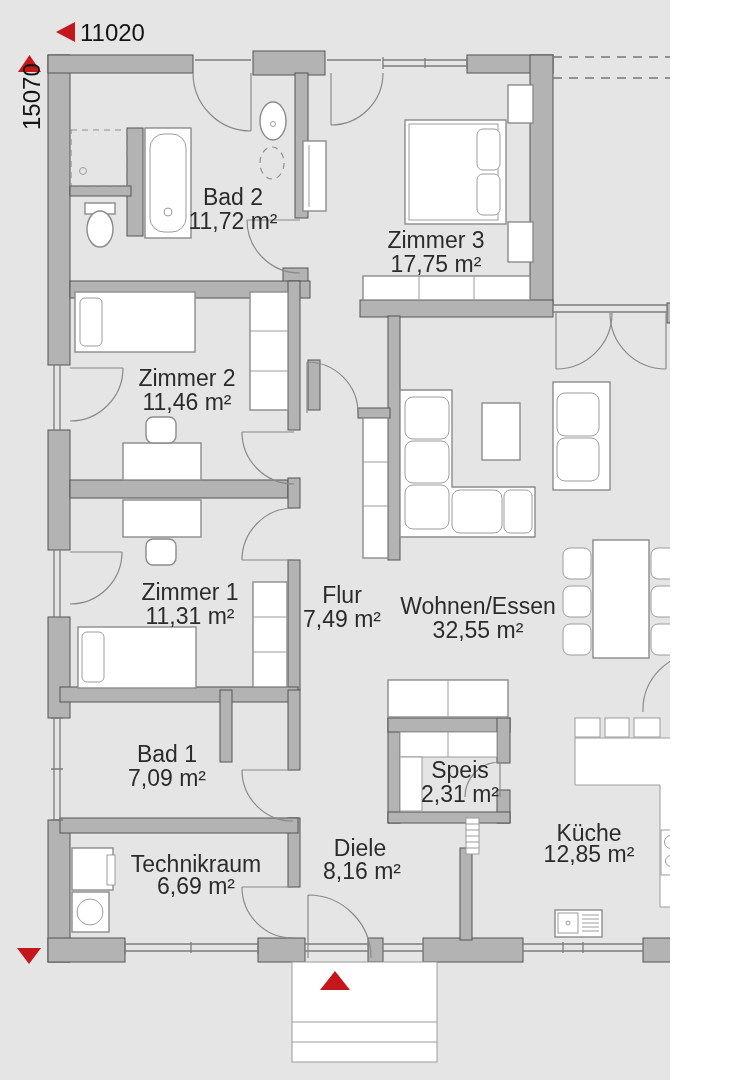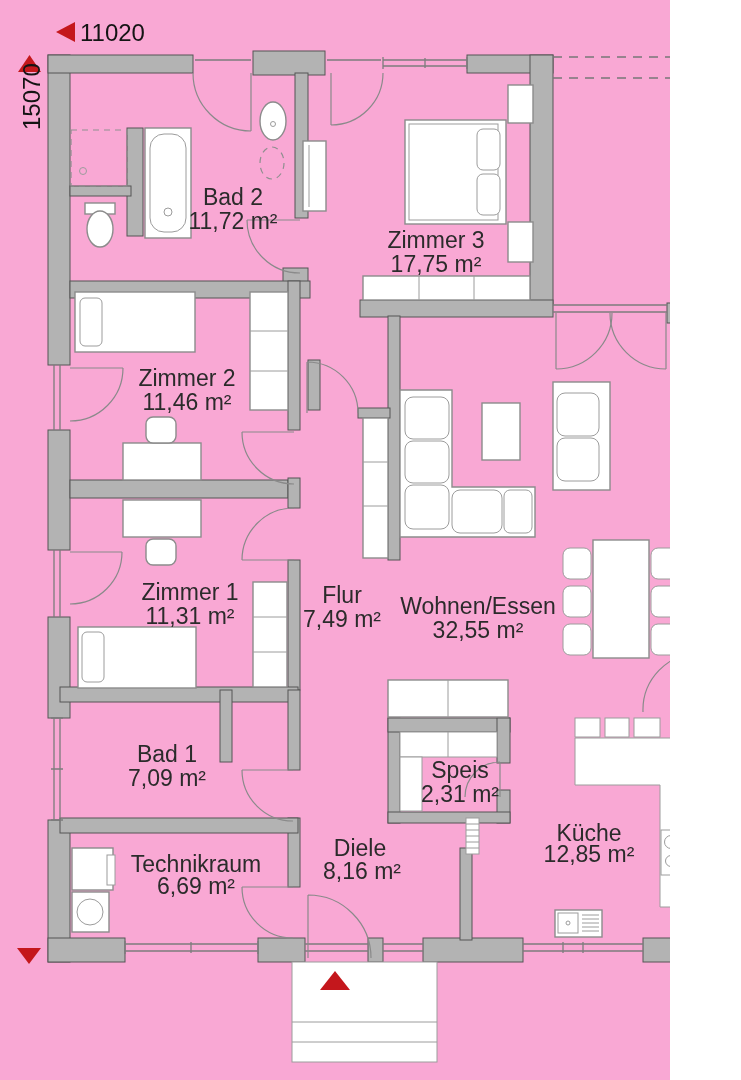--- a/index.html
+++ b/index.html
@@ -1,17 +1,17 @@
 <!DOCTYPE html>
 <html><head>
 <meta charset="utf-8">
 <title>Grundriss</title>
 <style>
   html,body{margin:0;padding:0;background:#fff;}
-  .canvas{width:670px;height:1080px;position:relative;background:#f9a8d4;overflow:hidden;}
+  .canvas{width:670px;height:1080px;position:relative;background:#e5e5e5;overflow:hidden;}
   svg{display:block;}
   .wall{fill:#b3b3b3;stroke:#555;stroke-width:1;}
   .col{fill:#b3b3b3;stroke:#3f3f3f;stroke-width:1.4;}
   .winline{stroke:#7c7c7c;stroke-width:1.3;fill:none;}
   .door{fill:none;stroke:#8a8a8a;stroke-width:1.2;}
   .furn{fill:#fff;stroke:#8c8c8c;stroke-width:1.4;}
   .thin{fill:#fff;stroke:#9c9c9c;stroke-width:1;}
   .line{stroke:#9c9c9c;stroke-width:1;fill:none;}
   .dash{fill:none;stroke:#8f8f8f;stroke-width:1.2;stroke-dasharray:6 5;}
   .tdash{fill:none;stroke:#777;stroke-width:1.3;stroke-dasharray:9 7;}

